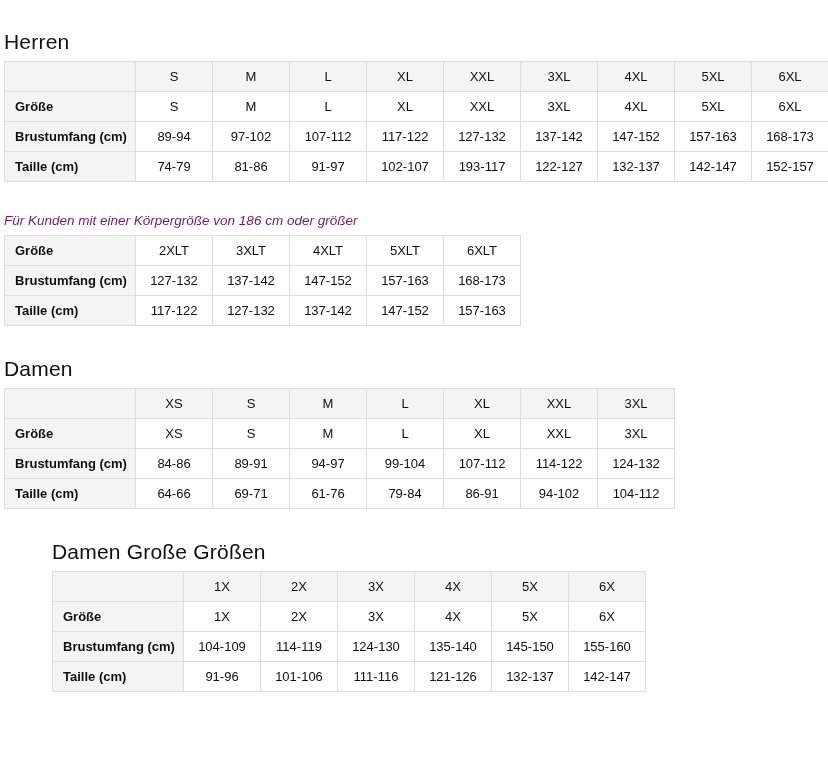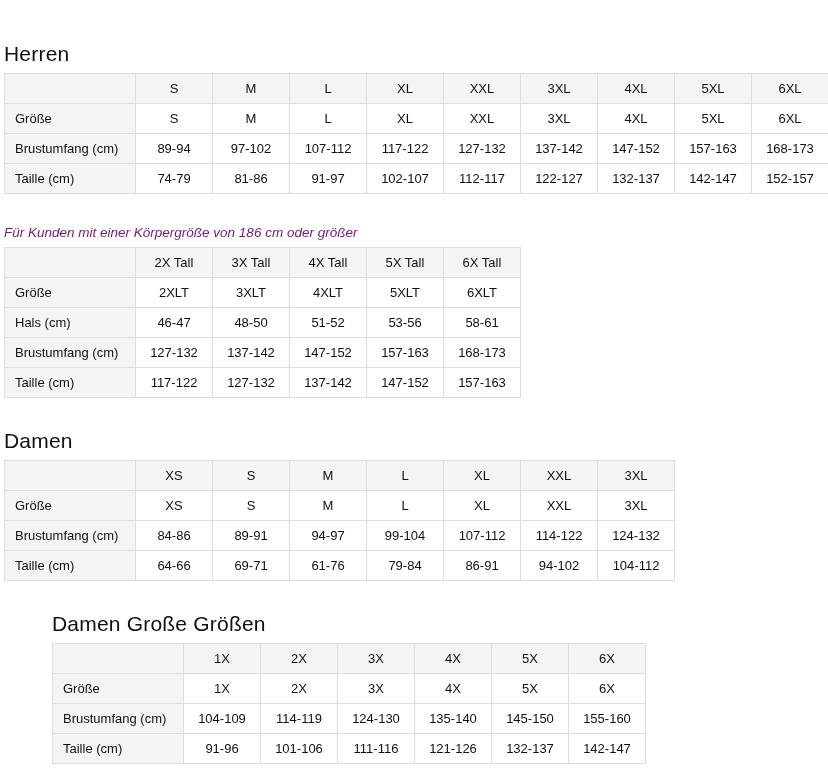--- a/index.html
+++ b/index.html
@@ -12,21 +12,21 @@
   html, body {
     margin: 0;
     background: var(--page-bg);
     color: var(--text-color);
     font-family: "Liberation Sans", "DejaVu Sans", sans-serif;
   }
   body {
     width: 828px;
     padding: 26px 4px 16px 4px;
   }
-  section.chart-section { margin: 16px 0 31px 0; }
+  section.chart-section { margin: 4px 0 31px 0; }
   section.chart-section:last-child { margin-bottom: 0; padding-left: 48px; }
   .title-row {
     display: flex;
     align-items: baseline;
     gap: 14px;
     margin: 0 0 7px 0;
   }
   h2.section-title {
     margin: 0;
     font-size: 21px;
@@ -54,21 +54,21 @@
     vertical-align: middle;
     white-space: nowrap;
     overflow: hidden;
   }
   table.size-table tr.column-header-row th {
     background: var(--header-bg);
     font-weight: 400;
   }
   table.size-table th.rowlabel {
     background: var(--header-bg);
-    font-weight: 400;
+    font-weight: 700;
     text-align: left;
     padding-left: 10px;
   }
   table.size-table td { background: #ffffff; }
 </style>
 </head>
 <body>
 
 <div id="sections-root">
   <section class="chart-section">
@@ -125,21 +125,21 @@
             <td>147-152</td>
             <td>157-163</td>
             <td>168-173</td>
           </tr>
           <tr>
             <th class="rowlabel">Taille (cm)</th>
             <td>74-79</td>
             <td>81-86</td>
             <td>91-97</td>
             <td>102-107</td>
-            <td>112-117</td>
+            <td>193-117</td>
             <td>122-127</td>
             <td>132-137</td>
             <td>142-147</td>
             <td>152-157</td>
           </tr>
         </tbody>
     </table>
   </section>
 
   <section class="chart-section">
@@ -149,43 +149,27 @@
     <table class="size-table" style="width: 516px;">
       <colgroup>
           <col style="width: 131px;">
           <col style="width: 77px;">
           <col style="width: 77px;">
           <col style="width: 77px;">
           <col style="width: 77px;">
           <col style="width: 77px;">
         </colgroup>
       <tbody>
-          <tr class="column-header-row">
-            <th class="rowlabel"></th>
-            <th>2X Tall</th>
-            <th>3X Tall</th>
-            <th>4X Tall</th>
-            <th>5X Tall</th>
-            <th>6X Tall</th>
-          </tr>
           <tr>
             <th class="rowlabel">Größe</th>
             <td>2XLT</td>
             <td>3XLT</td>
             <td>4XLT</td>
             <td>5XLT</td>
             <td>6XLT</td>
-          </tr>
-          <tr>
-            <th class="rowlabel">Hals (cm)</th>
-            <td>46-47</td>
-            <td>48-50</td>
-            <td>51-52</td>
-            <td>53-56</td>
-            <td>58-61</td>
           </tr>
           <tr>
             <th class="rowlabel">Brustumfang (cm)</th>
             <td>127-132</td>
             <td>137-142</td>
             <td>147-152</td>
             <td>157-163</td>
             <td>168-173</td>
           </tr>
           <tr>

